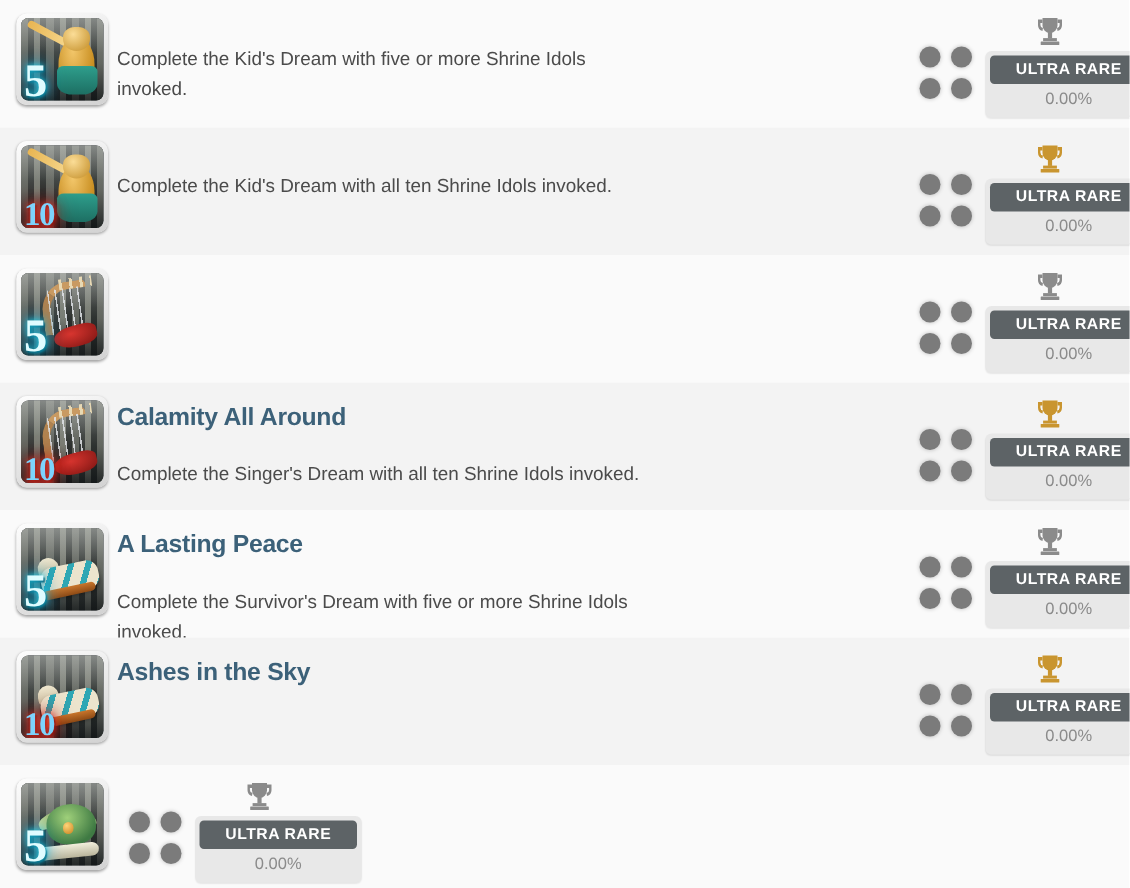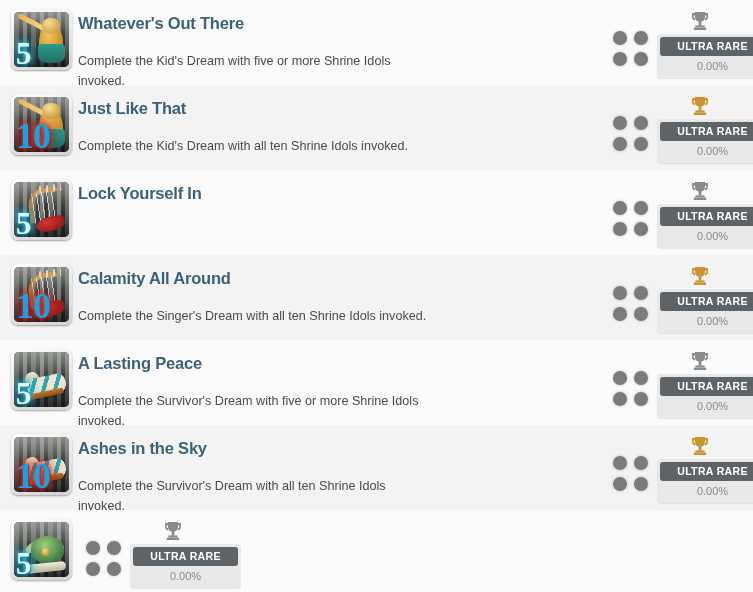--- a/index.html
+++ b/index.html
@@ -223,25 +223,26 @@
     line-height: 1;
     letter-spacing: -1px;
   }
   .icon-num.five {
     color: #dffcff;
     text-shadow:
       0 0 4px #25d7ee, 0 0 9px #12a9d8,
       0 0 15px #0b83bd, 1px 1px 1px #02323f;
   }
   .icon-num.ten {
-    color: #0ea5e9;
-    font-size: 36px;
+    color: #7dd3fc;
+    font-size: 22px;
     text-shadow:
       0 0 4px #f0453a, 0 0 9px #cf1b14,
       0 0 15px #8e0c08, 1px 1px 1px #350402;
+    text-decoration: underline;
   }
 
   
   .text-cell {
     flex: 1 1 auto;
     padding-top: 4px;
     min-width: 0;
   }
   .trophy-title {
     color: #3c6179;
@@ -335,21 +336,20 @@
               <div class="horn"></div>
               <div class="body"></div>
               <div class="head"></div>
               <div class="skirt"></div>
             </div>
             <div class="icon-num five">5</div>
           </div>
         </div>
       </div>
       <div class="text-cell">
-        <div class="trophy-title">Whatever's Out There</div>
         <div class="trophy-desc">Complete the Kid's Dream with five or more Shrine Idols invoked.</div>
       </div>
       <div class="right-cell">
         <div class="dot-grid">
           <span></span>
           <span></span>
           <span></span>
           <span></span>
         </div>
         <div class="trophy-icon"><svg viewBox="0 0 22 22" width="22" height="22" aria-hidden="true">
@@ -374,21 +374,20 @@
               <div class="horn"></div>
               <div class="body"></div>
               <div class="head"></div>
               <div class="skirt"></div>
             </div>
             <div class="icon-num ten">10</div>
           </div>
         </div>
       </div>
       <div class="text-cell">
-        <div class="trophy-title">Just Like That</div>
         <div class="trophy-desc">Complete the Kid's Dream with all ten Shrine Idols invoked.</div>
       </div>
       <div class="right-cell">
         <div class="dot-grid">
           <span></span>
           <span></span>
           <span></span>
           <span></span>
         </div>
         <div class="trophy-icon"><svg viewBox="0 0 22 22" width="22" height="22" aria-hidden="true">
@@ -413,21 +412,20 @@
               <div class="frame"></div>
               <div class="strings"></div>
               <div class="pegs"></div>
               <div class="base"></div>
             </div>
             <div class="icon-num five">5</div>
           </div>
         </div>
       </div>
       <div class="text-cell">
-        <div class="trophy-title">Lock Yourself In</div>
       </div>
       <div class="right-cell">
         <div class="dot-grid">
           <span></span>
           <span></span>
           <span></span>
           <span></span>
         </div>
         <div class="trophy-icon"><svg viewBox="0 0 22 22" width="22" height="22" aria-hidden="true">
             <path fill="#8b8b8b" d="M6 2h10v5a5 5 0 0 1-10 0V2z"></path>
@@ -528,21 +526,20 @@
               <div class="headboard"></div>
               <div class="mattress"></div>
               <div class="legs"></div>
             </div>
             <div class="icon-num ten">10</div>
           </div>
         </div>
       </div>
       <div class="text-cell">
         <div class="trophy-title">Ashes in the Sky</div>
-        <div class="trophy-desc">Complete the Survivor's Dream with all ten Shrine Idols invoked.</div>
       </div>
       <div class="right-cell">
         <div class="dot-grid">
           <span></span>
           <span></span>
           <span></span>
           <span></span>
         </div>
         <div class="trophy-icon"><svg viewBox="0 0 22 22" width="22" height="22" aria-hidden="true">
             <path fill="#c9952f" d="M6 2h10v5a5 5 0 0 1-10 0V2z"></path>

